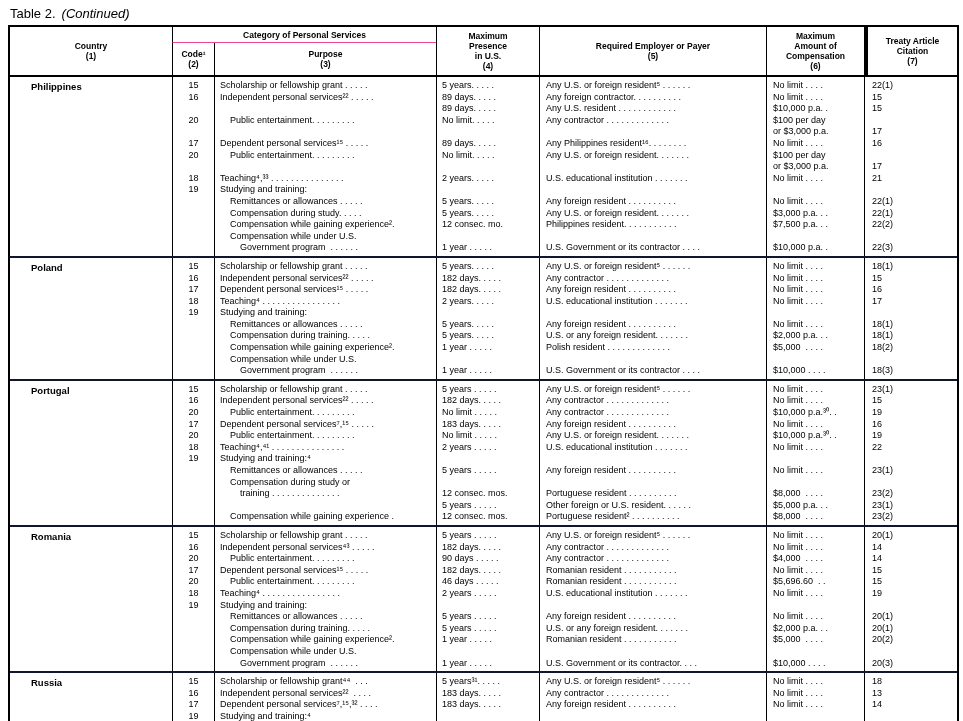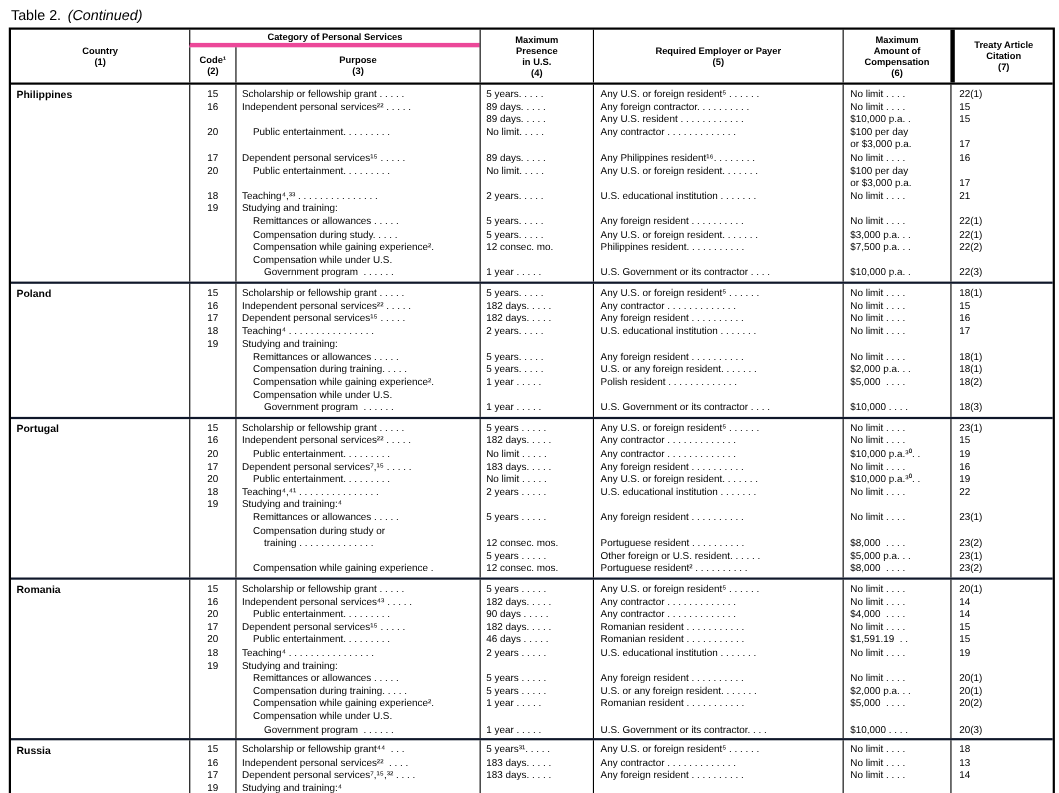--- a/index.html
+++ b/index.html
@@ -32,21 +32,21 @@
     font-size: 8.5px;
     text-align: center;
   }
   .thead > div {
     display: flex; flex-direction: column;
     align-items: center; justify-content: center;
     line-height: 10px;
     overflow: hidden;
   }
   .h-country  { grid-column: 1; grid-row: 1 / 3; }
-  .h-category { grid-column: 2 / 4; grid-row: 1; border-left: 1px solid #000; border-bottom: 4px solid #ec4899; }
+  .h-category { grid-column: 2 / 4; grid-row: 1; border-left: 1px solid #000; border-bottom: 1px solid #ec4899; }
   .h-code     { grid-column: 2; grid-row: 2; border-left: 1px solid #000; }
   .h-purpose  { grid-column: 3; grid-row: 2; border-left: 1px solid #000; }
   .h-presence { grid-column: 4; grid-row: 1 / 3; border-left: 1px solid #000; }
   .h-payer    { grid-column: 5; grid-row: 1 / 3; border-left: 1px solid #000; }
   .h-amount   { grid-column: 6; grid-row: 1 / 3; border-left: 1px solid #000; }
   .h-citation { grid-column: 7; grid-row: 1 / 3; border-left: 4px solid #000000; }
 
   
   .section {
     display: grid;
@@ -56,21 +56,21 @@
   .cell {
     border-left: 1px solid #000;
     padding-top: 3px;
     padding-bottom: 2px;
     overflow: hidden;
   }
   .cell.country {
     border-left: none;
     font-weight: bold;
     font-size: 9.5px;
-    padding-left: 5px;
+    padding-left: 21px;
     padding-top: 4px;
   }
   .line {
     height: 11.6px;
     line-height: 11.6px;
     font-size: 9px;
     white-space: pre;
     overflow: hidden;
   }
   .c-code .line    { text-align: center; }
@@ -454,21 +454,21 @@
             <div class="line">U.S. or any foreign resident. . . . . . .</div>
             <div class="line">Romanian resident . . . . . . . . . . .</div>
             <div class="line"></div>
             <div class="line">U.S. Government or its contractor. . . .</div>
           </div>
           <div class="cell c-amount">
             <div class="line">No limit . . . .</div>
             <div class="line">No limit . . . .</div>
             <div class="line">$4,000  . . . .</div>
             <div class="line">No limit . . . .</div>
-            <div class="line">$1,591.19  . .</div>
+            <div class="line">$5,696.60  . .</div>
             <div class="line">No limit . . . .</div>
             <div class="line"></div>
             <div class="line">No limit . . . .</div>
             <div class="line">$2,000 p.a. . .</div>
             <div class="line">$5,000  . . . .</div>
             <div class="line"></div>
             <div class="line">$10,000 . . . .</div>
           </div>
           <div class="cell c-citation">
             <div class="line">20(1)</div>

